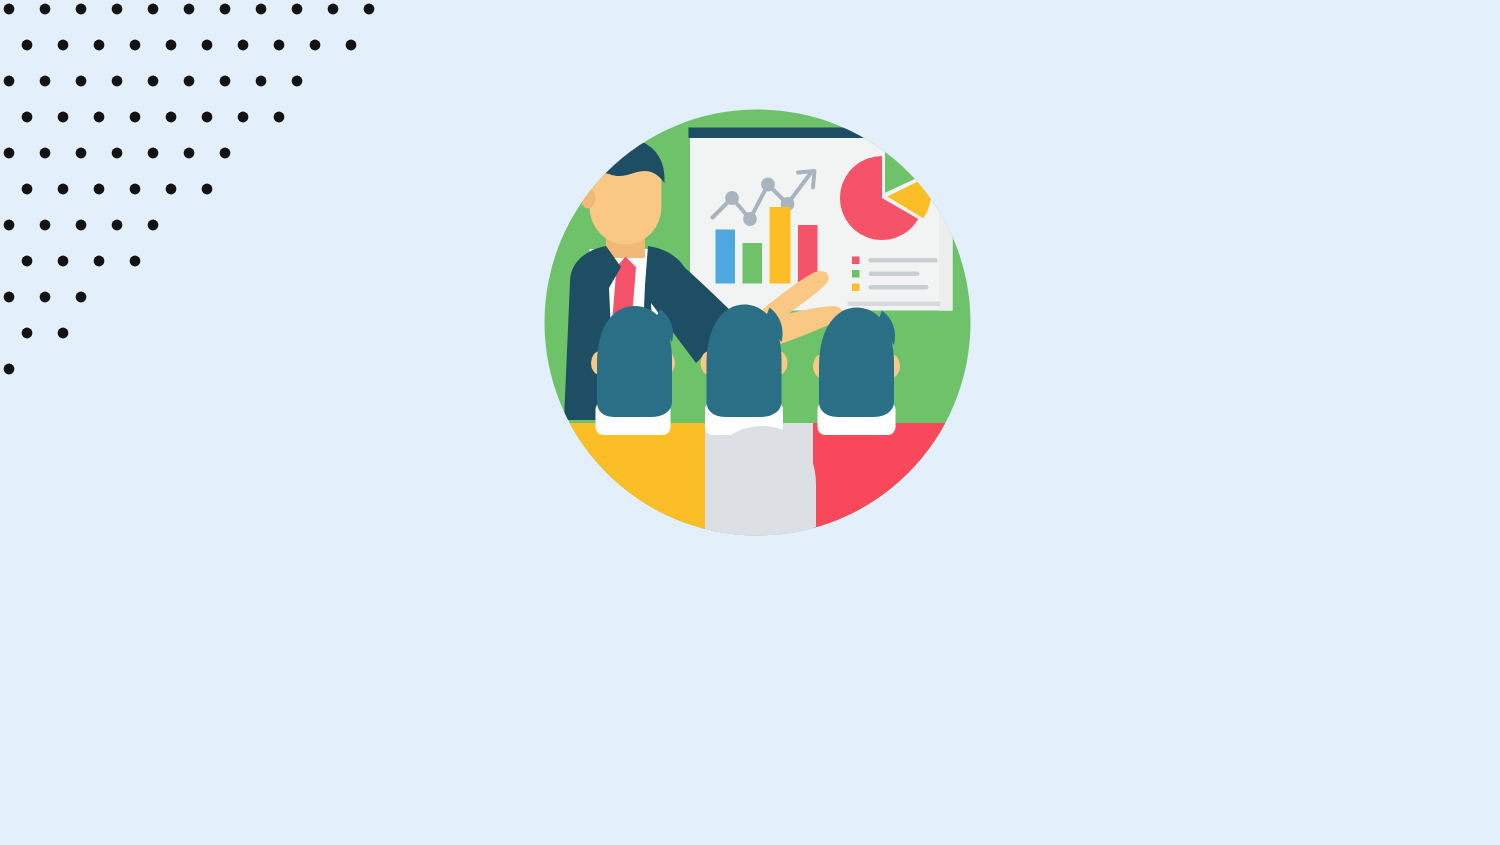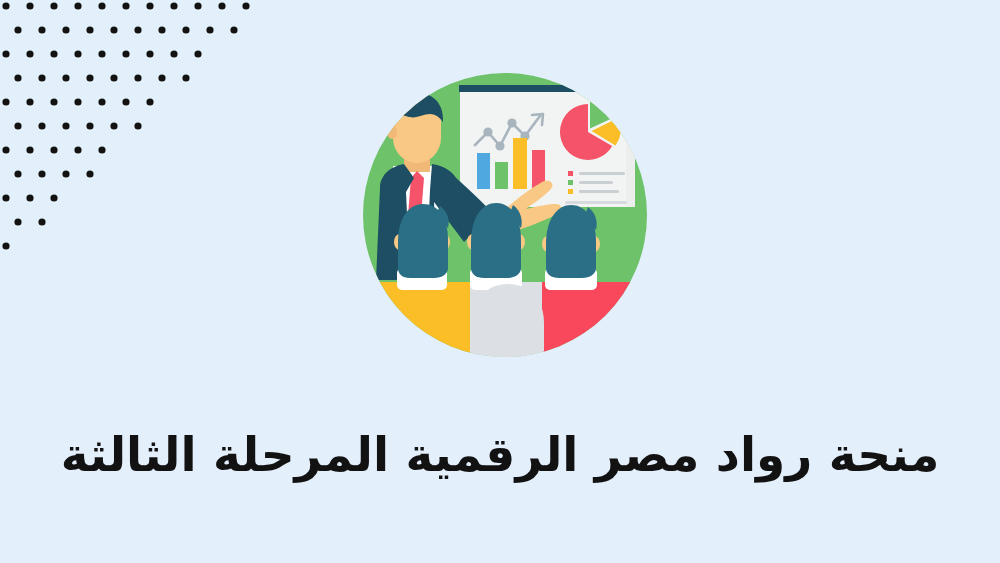--- a/index.html
+++ b/index.html
@@ -235,17 +235,14 @@
                    L236,198 C236,204 230,208 222,208 L199,208 C191,208 186,204 186,198 Z" fill="#2a6f85"></path>
           <path d="M228,137 C236,143 238,152 236,160 C232,154 226,152 220,154 C224,148 226,142 228,137 Z" fill="#2a6f85"></path>
         </g>
 
         <path d="M112,253 C112,228 128,214 148,214 C168,214 184,228 184,253 L184,300 L112,300 Z" fill="#dcdfe4"></path>
 
       </g>
     </svg>
   </div>
 
-  <div class="title-wrap">
-    <h1 class="title">منحة رواد مصر الرقمية المرحلة الثالثة</h1>
-  </div>
 
 </div>
 
 </body></html>

